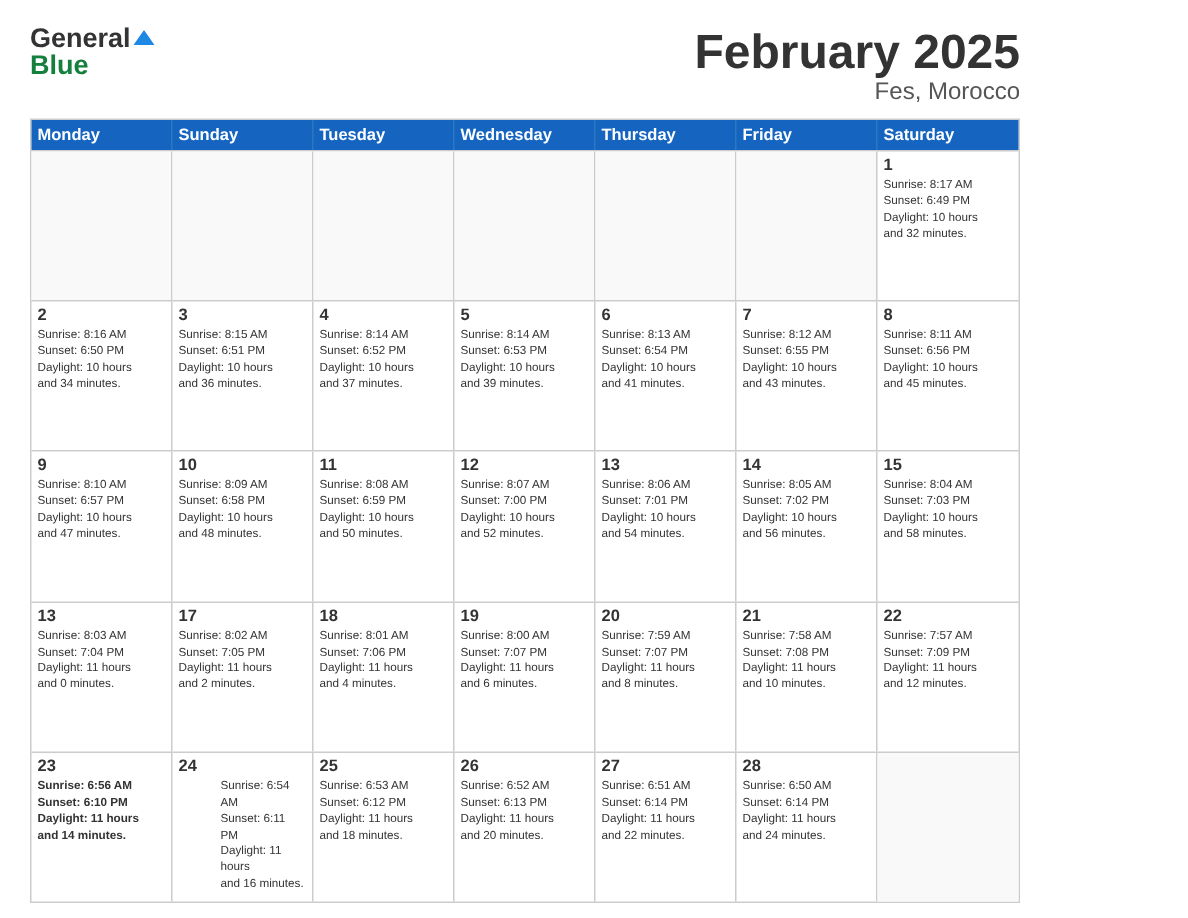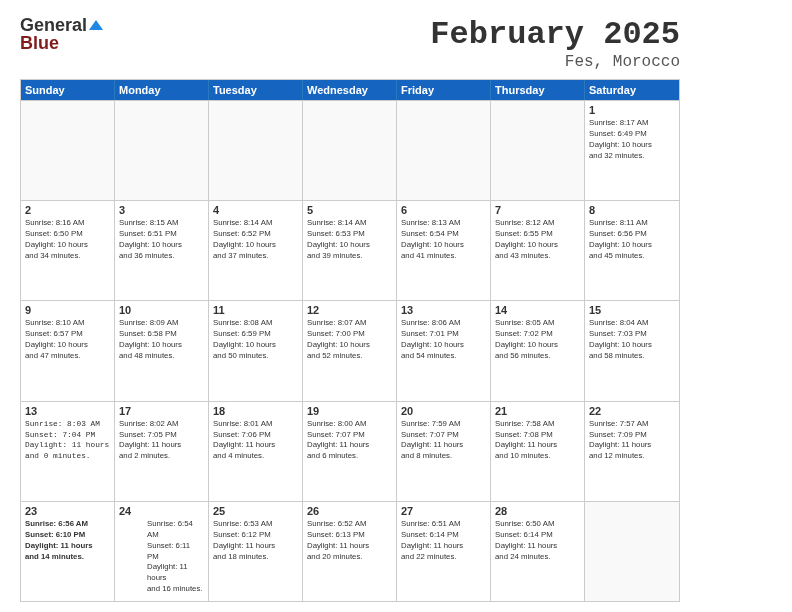--- a/index.html
+++ b/index.html
@@ -27,21 +27,20 @@
       display: flex;
       flex-direction: column;
       line-height: 1;
     }
     .logo-line {
       display: flex;
       align-items: center;
     }
     .title-section {
       text-align: right;
-      font-family: Liberation Mono, monospace;
     }
     .month-title {
       font-size: 32px;
       font-weight: bold;
       color: #333;
     }
     .location {
       font-size: 16px;
       color: #555;
     }
@@ -104,37 +103,37 @@
 <div class="page">
   <div class="header">
     <div class="logo">
       <div class="logo-line">
         <span style="font-size:18px;font-weight:bold;color:#333;">General</span>
         <svg width="14" height="14" viewBox="0 0 14 14" style="margin-left:2px;">
           <polygon points="7,2 14,12 0,12" fill="#1e88e5"></polygon>
         </svg>
       </div>
       <div class="logo-line">
-        <span style="font-size:18px;font-weight:bold;color:#7f1d1d;">Blue</span>
+        <span style="font-size:18px;font-weight:bold;color:#15803d;">Blue</span>
       </div>
     </div>
     <div class="title-section">
       <div class="month-title">February 2025</div>
       <div class="location">Fes, Morocco</div>
     </div>
   </div>
 
   <div class="calendar">
     <div class="cal-header-row">
-    <div class="cal-header-cell">Sunday</div>
-        <div class="cal-header-cell">Monday</div>
+    <div class="cal-header-cell">Monday</div>
+        <div class="cal-header-cell">Sunday</div>
         <div class="cal-header-cell">Tuesday</div>
         <div class="cal-header-cell">Wednesday</div>
+        <div class="cal-header-cell">Thursday</div>
         <div class="cal-header-cell">Friday</div>
-        <div class="cal-header-cell">Thursday</div>
         <div class="cal-header-cell">Saturday</div>
       </div>
     <div class="cal-body">
     <div class="cal-week">
           <div class="cal-cell empty"></div>
           <div class="cal-cell empty"></div>
           <div class="cal-cell empty"></div>
           <div class="cal-cell empty"></div>
           <div class="cal-cell empty"></div>
           <div class="cal-cell empty"></div>
@@ -244,21 +243,21 @@
             <span class="day-num">15</span>
             <div class="day-info" style="white-space: pre-line;">Sunrise: 8:04 AM
 Sunset: 7:03 PM
 Daylight: 10 hours
 and 58 minutes.</div>
           </div>
         </div>
         <div class="cal-week">
           <div class="cal-cell">
             <span class="day-num">13</span>
-            <div class="day-info" style="white-space: pre-line; font-family: Liberation Mono, monospace;">Sunrise: 8:03 AM
+            <div class="day-info" style="white-space: pre-line;">Sunrise: 8:03 AM
 Sunset: 7:04 PM
 Daylight: 11 hours
 and 0 minutes.</div>
           </div>
           <div class="cal-cell">
             <span class="day-num">17</span>
             <div class="day-info" style="white-space: pre-line;">Sunrise: 8:02 AM
 Sunset: 7:05 PM
 Daylight: 11 hours
 and 2 minutes.</div>

